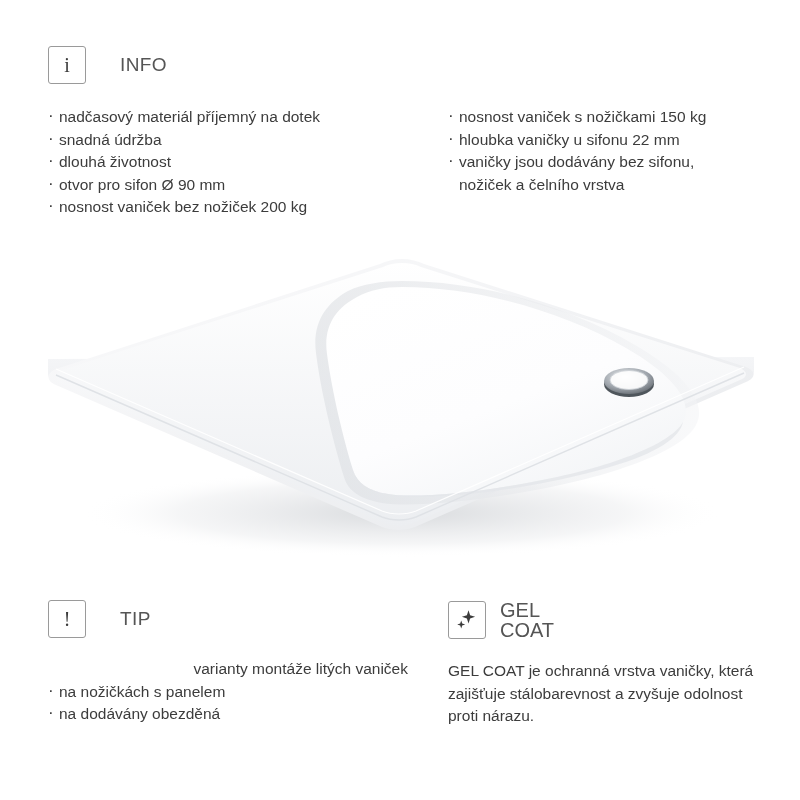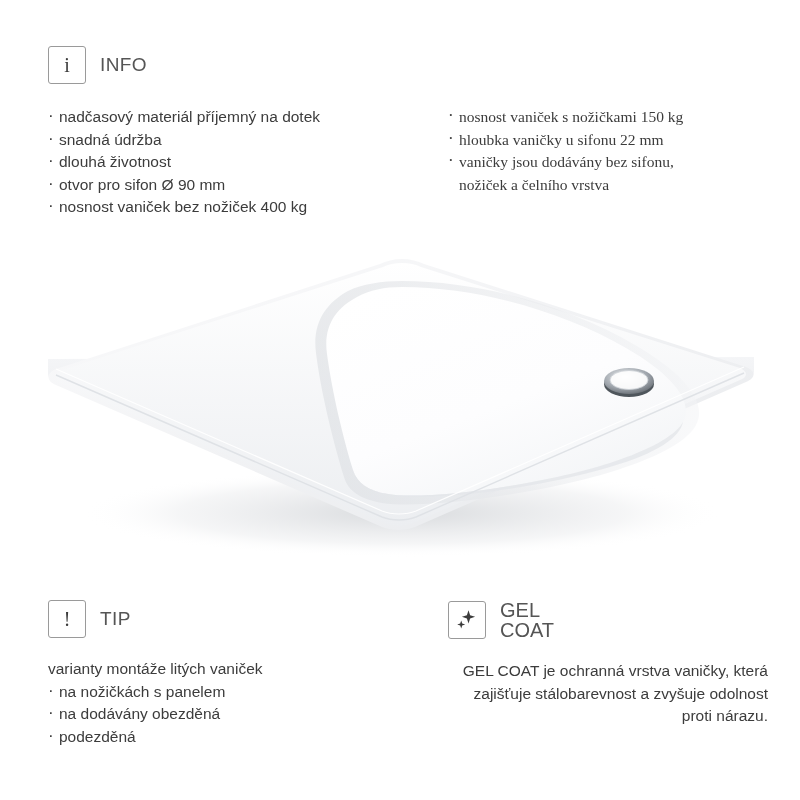--- a/index.html
+++ b/index.html
@@ -42,39 +42,39 @@
   }
   .icon-box .glyph {
     font-size: 20px;
     line-height: 1;
     font-family: "Liberation Serif", serif;
   }
   .sec-title {
     font-size: 19px;
     color: #555555;
     letter-spacing: 0.4px;
+    margin-left: 20px;
   }
 
   
   #info-block {
     position: absolute;
     left: 48px;
     top: 46px;
     width: 710px;
   }
   #info-columns {
     display: flex;
     margin-top: 22px;
   }
   #info-col-left {
     width: 400px;
   }
   #info-col-right {
     width: 310px;
-    font-family: Liberation Serif, serif;
   }
   ul.bullets {
     list-style: none;
     margin: 0;
     padding: 0;
   }
   ul.bullets li {
     font-size: 15.5px;
     line-height: 22.5px;
     color: #3c3c3c;
@@ -90,20 +90,21 @@
     font-size: 17px;
     color: #3c3c3c;
   }
   ul.bullets li.nobullet::before {
     content: "";
   }
   ul.plain {
     list-style: none;
     margin: 0;
     padding: 0;
+    text-align: right;
   }
   ul.plain li {
     font-size: 15.5px;
     line-height: 22.5px;
   }
 
   
   #product-image {
     position: absolute;
     left: 30px;
@@ -137,21 +138,20 @@
   .gel-title {
     font-size: 20px;
     color: #555555;
     line-height: 20px;
   }
   #gelcoat-body {
     margin-top: 20px;
     font-size: 15.5px;
     line-height: 22.5px;
     color: #3c3c3c;
-    text-align: right;
   }
   .sparkle-icon {
     width: 24px;
     height: 22px;
   }
 </style>
 </head>
 <body>
 
 <div class="page">
@@ -164,21 +164,21 @@
       <div class="sec-title">INFO</div>
     </div>
 
     <div id="info-columns">
       <div id="info-col-left">
         <ul class="bullets">
           <li>nadčasový materiál příjemný na dotek</li>
           <li>snadná údržba</li>
           <li>dlouhá životnost</li>
           <li>otvor pro sifon Ø 90 mm</li>
-          <li>nosnost vaniček bez nožiček 400 kg</li>
+          <li>nosnost vaniček bez nožiček 200 kg</li>
         </ul>
       </div>
       <div id="info-col-right">
         <ul class="bullets">
           <li>nosnost vaniček s nožičkami 150 kg</li>
           <li>hloubka vaničky u sifonu 22 mm</li>
           <li>vaničky jsou dodávány bez sifonu,</li>
           <li class="nobullet">   nožiček a čelního vrstva</li>
         </ul>
       </div>
@@ -301,21 +301,20 @@
       </div>
       <div class="sec-title">TIP</div>
     </div>
     <div id="tip-body">
       <ul class="plain">
         <li id="tip-intro">varianty montáže litých vaniček</li>
       </ul>
       <ul class="bullets">
         <li>na nožičkách s panelem</li>
         <li>na dodávány obezděná</li>
-        <li>podezděná</li>
       </ul>
     </div>
   </div>
 
   <div id="gelcoat-block">
     <div class="sec-head">
       <div class="icon-box">
         <svg class="sparkle-icon" viewBox="0 0 24 22" xmlns="http://www.w3.org/2000/svg">
           <path d="M13.5 1.2 L15.1 6.2 L20.1 7.8 L15.1 9.4 L13.5 14.4 L11.9 9.4 L6.9 7.8 L11.9 6.2 Z" fill="#3c3c3c"></path>
           <path d="M6.2 11.6 L7.2 14.6 L10.2 15.6 L7.2 16.6 L6.2 19.6 L5.2 16.6 L2.2 15.6 L5.2 14.6 Z" fill="#3c3c3c"></path>

